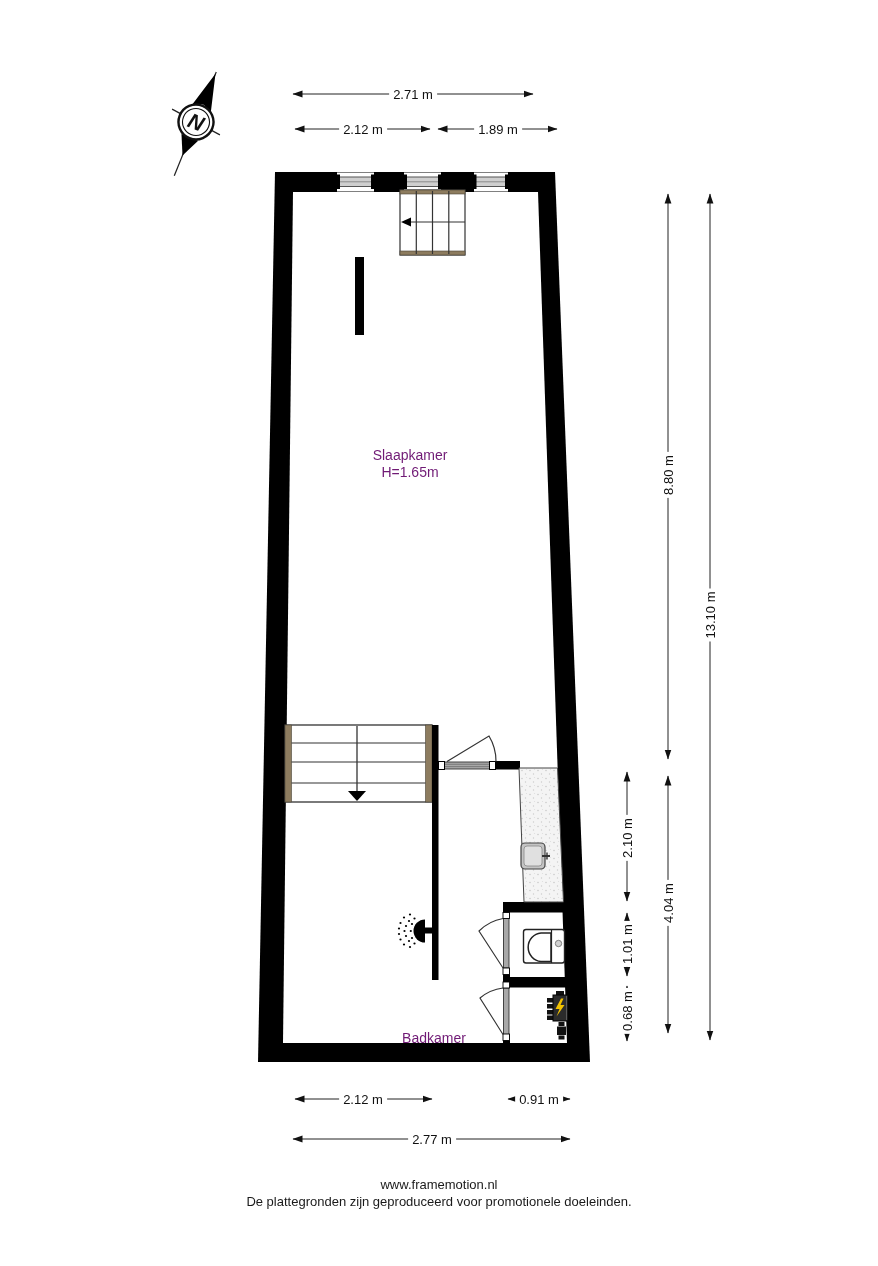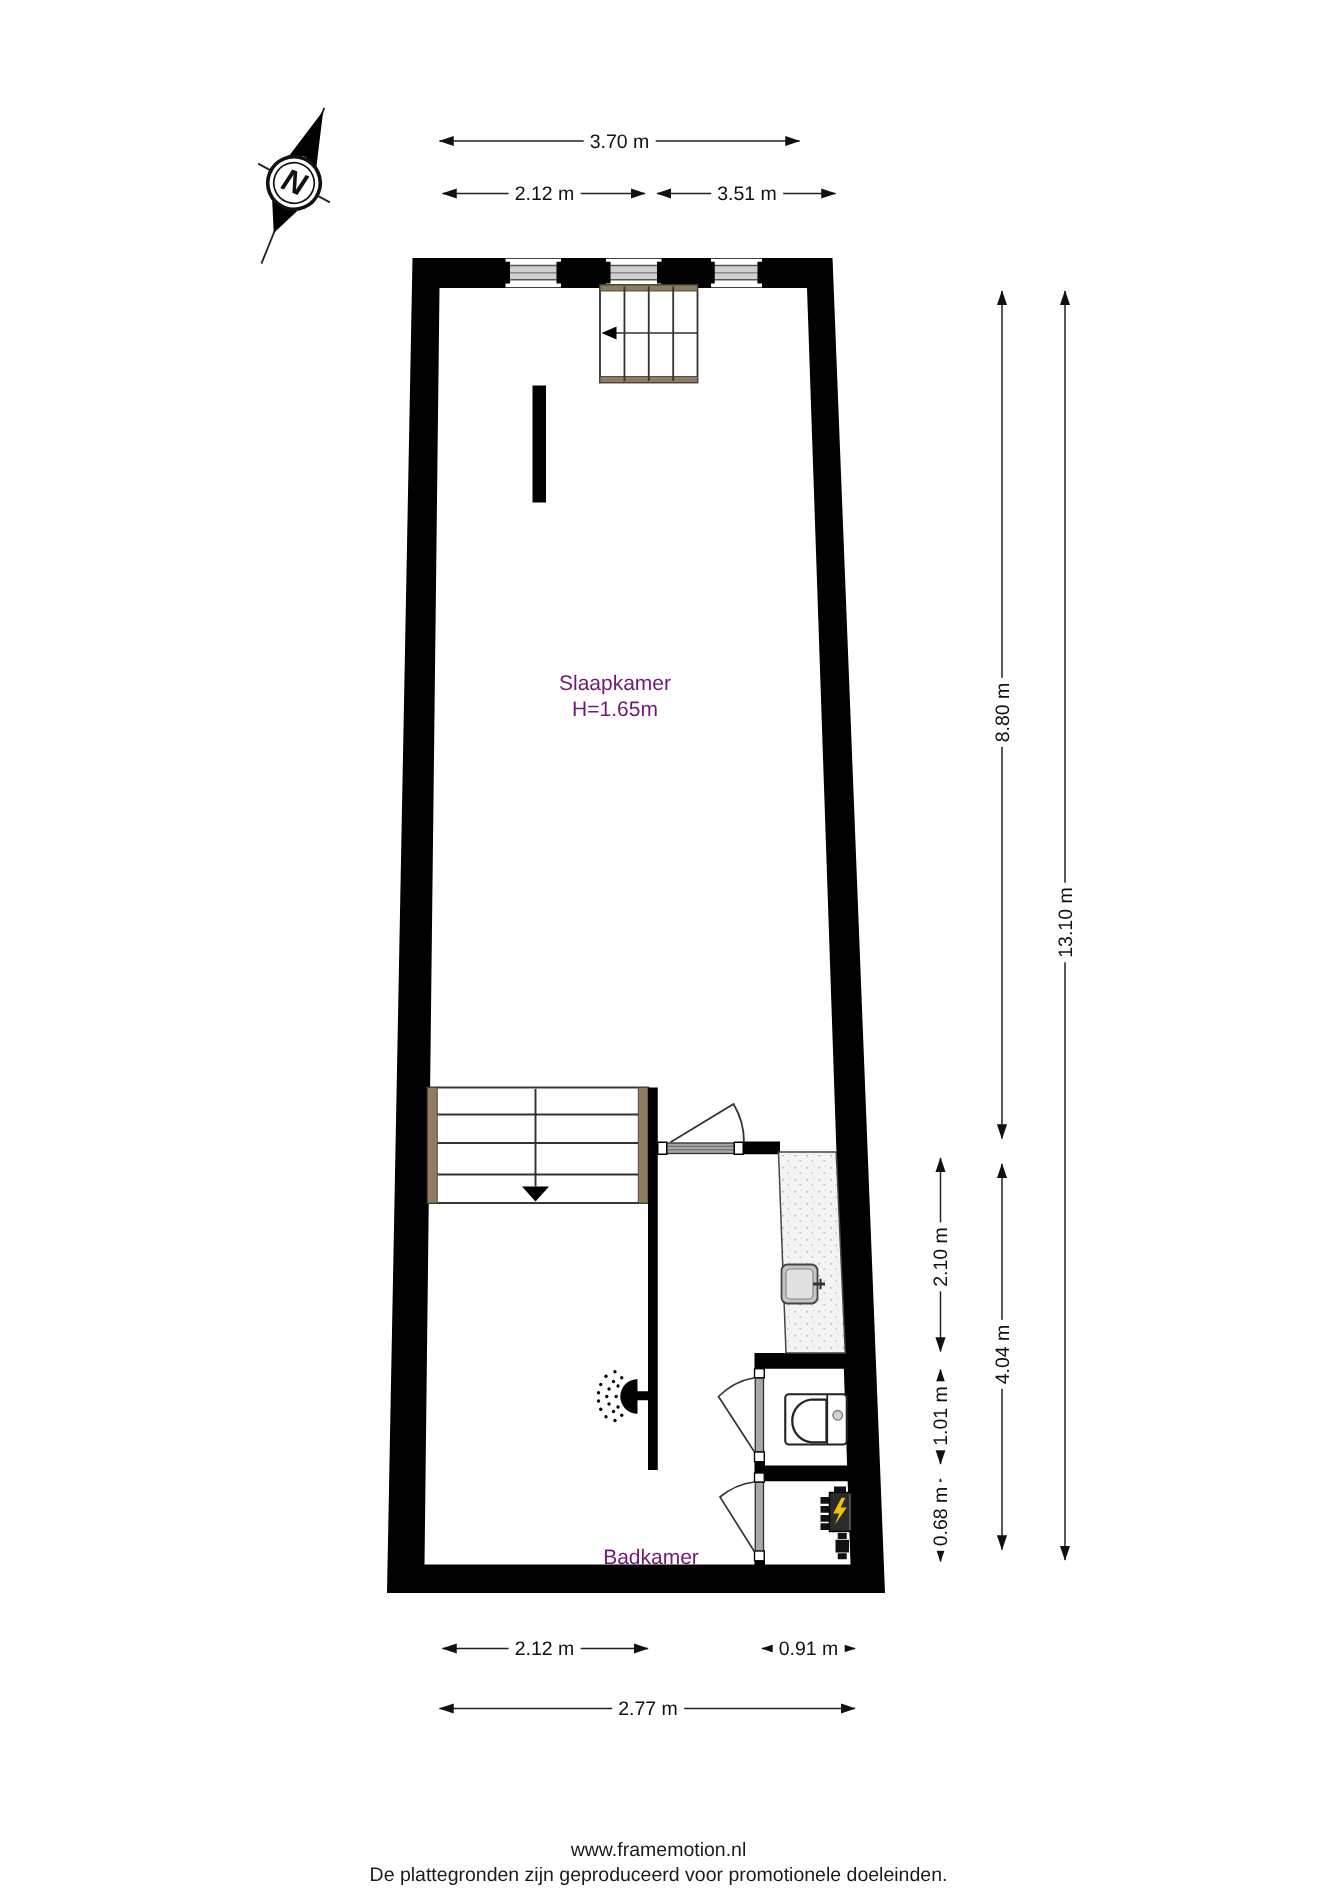--- a/index.html
+++ b/index.html
@@ -14,21 +14,21 @@
     white-space:nowrap; line-height:15px;
   }
   .lbl.v { transform:translate(-50%,-50%) rotate(-90deg); padding:0 3px; }
   .room-label {
     position:absolute; transform:translate(-50%,-50%);
     font-size:14px; color:#701a75; text-align:center; line-height:17px;
     background:transparent; white-space:nowrap;
   }
   .footer {
     position:absolute; left:0; width:878px; text-align:center;
-    font-size:13px; color:#1a1a1a; line-height:16.5px;margin-top:48px;
+    font-size:13px; color:#1a1a1a; line-height:16.5px;
   }
   .compass-n { font:italic bold 21px "Liberation Sans", sans-serif; fill:#111; }
 </style>
 </head>
 <body>
 
 <div class="canvas">
 
   <svg class="plan-svg" width="878" height="1266" viewBox="0 0 878 1266">
     <defs>
@@ -201,23 +201,23 @@
       <line x1="627" y1="772" x2="627" y2="901" marker-start="url(#arr)" marker-end="url(#arr)"></line>
       <line x1="627" y1="913" x2="627" y2="976" marker-start="url(#arr)" marker-end="url(#arr)"></line>
       <line x1="627" y1="986" x2="627" y2="1041" marker-start="url(#arr)" marker-end="url(#arr)"></line>
       <line x1="668" y1="776" x2="668" y2="1033" marker-start="url(#arr)" marker-end="url(#arr)"></line>
       <line x1="295" y1="1099" x2="432" y2="1099" marker-start="url(#arr)" marker-end="url(#arr)"></line>
       <line x1="508" y1="1099" x2="570" y2="1099" marker-start="url(#arr)" marker-end="url(#arr)"></line>
       <line x1="293" y1="1139" x2="570" y2="1139" marker-start="url(#arr)" marker-end="url(#arr)"></line>
     </g>
   </svg>
 
-  <div class="lbl" style="left:413px; top:94px;">3.70 m</div>
+  <div class="lbl" style="left:413px; top:94px;">2.71 m</div>
   <div class="lbl" style="left:363px; top:129px;">2.12 m</div>
-  <div class="lbl" style="left:498px; top:129px;">3.51 m</div>
+  <div class="lbl" style="left:498px; top:129px;">1.89 m</div>
 
   <div class="lbl v" style="left:668px; top:475px;">8.80 m</div>
   <div class="lbl v" style="left:710px; top:615px;">13.10 m</div>
   <div class="lbl v" style="left:627px; top:838px;">2.10 m</div>
   <div class="lbl v" style="left:627px; top:944px;">1.01 m</div>
   <div class="lbl v" style="left:627px; top:1011px;">0.68 m</div>
   <div class="lbl v" style="left:668px; top:903px;">4.04 m</div>
 
   <div class="lbl" style="left:363px; top:1099px;">2.12 m</div>
   <div class="lbl" style="left:539px; top:1099px;">0.91 m</div>

